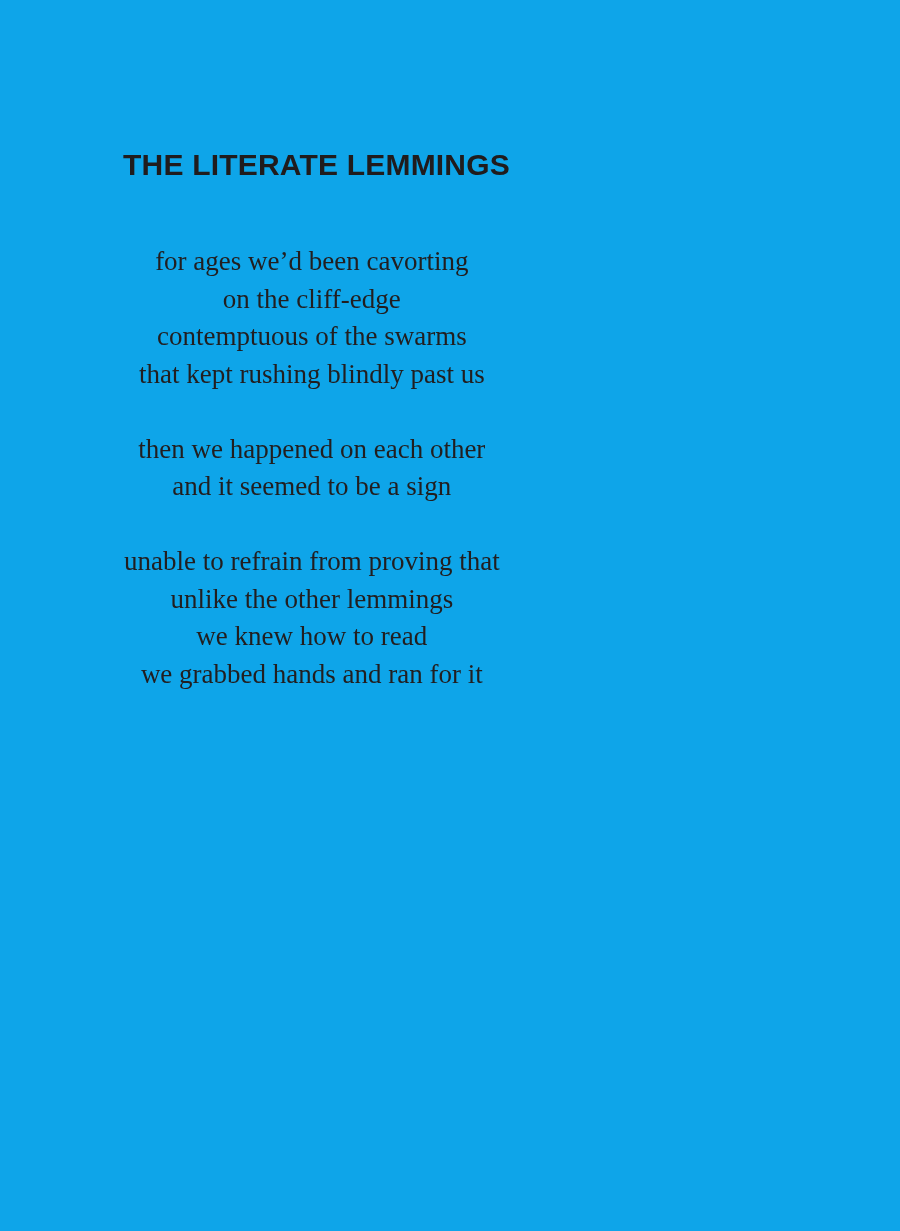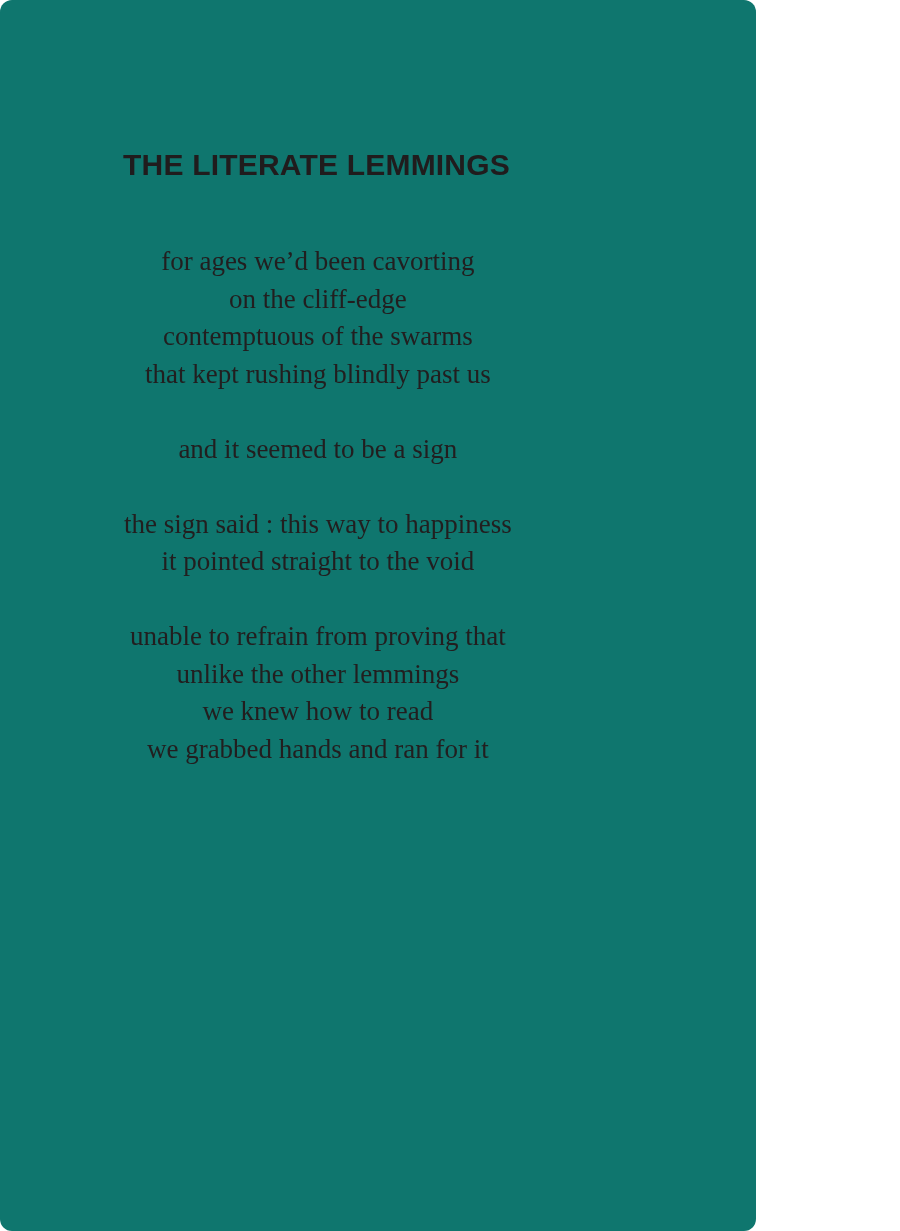--- a/index.html
+++ b/index.html
@@ -2,26 +2,25 @@
 <html><head>
 <meta charset="utf-8">
 <style>
   html, body {
     margin: 0;
     padding: 0;
     background: #ffffff;
   }
   .page {
     position: relative;
-    width: 756px;
+    width: 900px;
     height: 1231px;
-    background: #0f766e;
+    background: #0ea5e9;
     overflow: hidden;
     font-family: "Liberation Serif", serif;
-    border-radius: 12px;
   }
   .poem-title {
     position: absolute;
     left: 123px;
     top: 129px;
     font-family: "Liberation Sans", sans-serif;
     font-weight: 700;
     font-size: 30px;
     line-height: 1.05;
     letter-spacing: 0.2px;
@@ -59,27 +58,24 @@
   <div class="poem">
 
     <div class="stanza">
       <div class="poem-line">for ages we’d been cavorting</div>
       <div class="poem-line">on the cliff-edge</div>
       <div class="poem-line">contemptuous of the swarms</div>
       <div class="poem-line">that kept rushing blindly past us</div>
     </div>
 
     <div class="stanza">
+      <div class="poem-line">then we happened on each other</div>
       <div class="poem-line">and it seemed to be a sign</div>
     </div>
 
-    <div class="stanza">
-      <div class="poem-line">the sign said : this way to happiness</div>
-      <div class="poem-line">it pointed straight to the void</div>
-    </div>
 
     <div class="stanza">
       <div class="poem-line">unable to refrain from proving that</div>
       <div class="poem-line">unlike the other lemmings</div>
       <div class="poem-line">we knew how to read</div>
       <div class="poem-line">we grabbed hands and ran for it</div>
     </div>
 
   </div>
 </div>

